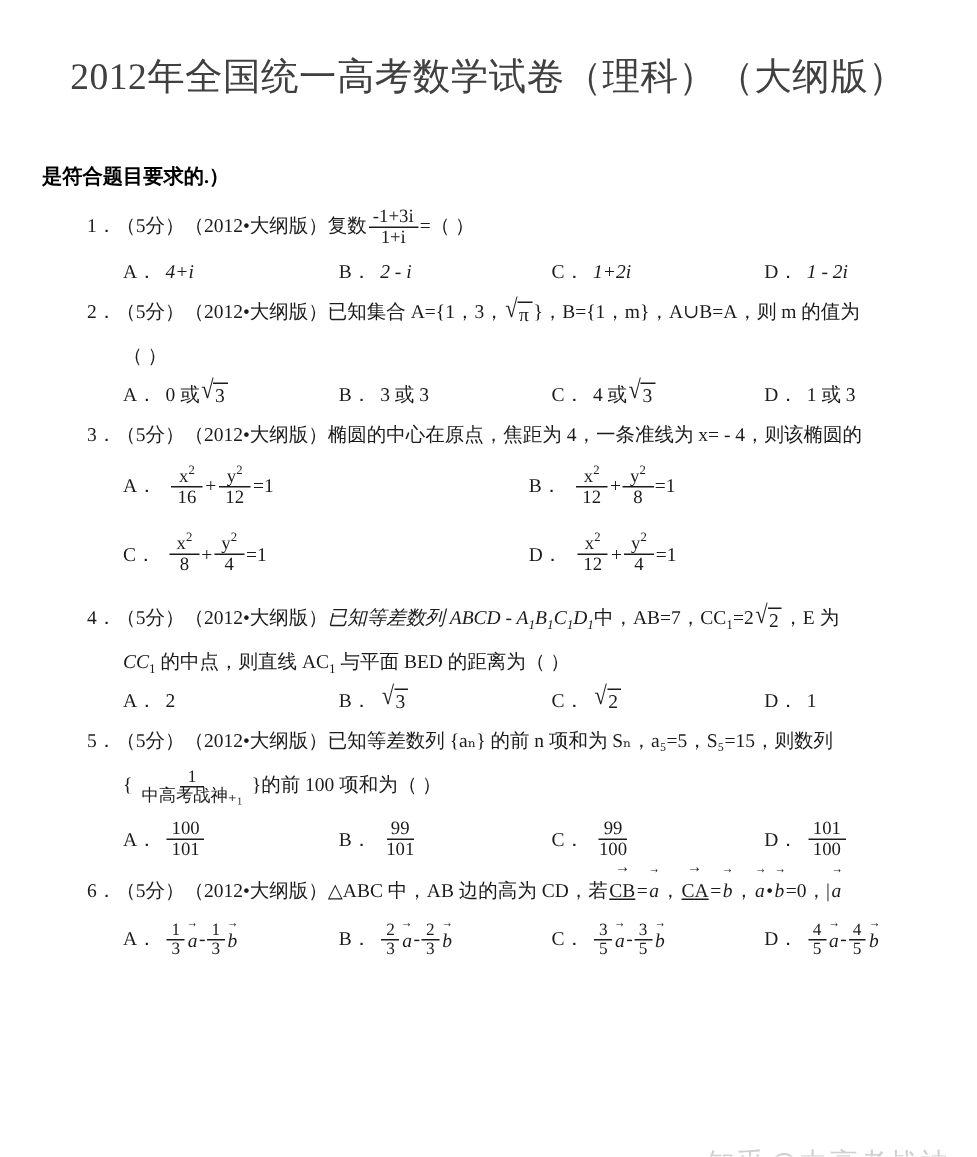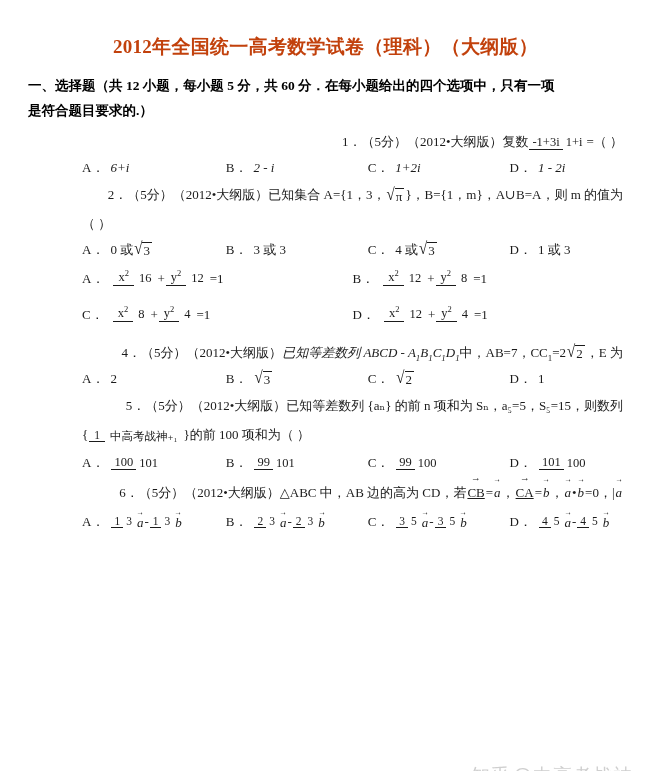--- a/index.html
+++ b/index.html
@@ -17,25 +17,25 @@
   }
   .page {
     position: relative;
     width: 651px;
     height: 771px;
     box-sizing: border-box;
     padding: 0 28px;
   }
   .doc-title {
     text-align: center;
-    font-weight: bold;
-    font-size: 19px;
+    font-weight: normal;
+    font-size: 25px;
     letter-spacing: 0.3px;
     margin: 34px 0 0 0;
-    color: #c2410c;
+    color: #404040;
   }
   .section-head {
     font-weight: bold;
     font-size: 13.5px;
     line-height: 1.85;
     margin: 14px 0 6px 0;
     color: #000;
     text-align: justify;
   }
   .q-block {
@@ -43,21 +43,20 @@
   }
   .q-line {
     font-size: 13px;
     line-height: 1.65;
     padding-left: 30px;
     text-indent: -0px;
     margin: 7px 0 0 0;
   }
   .q-line.first {
     padding-left: 30px;
-    text-align: right;
   }
   .q-line.cont {
     padding-left: 54px;
   }
   .opts {
     display: flex;
     padding-left: 54px;
     margin-top: 7px;
     font-size: 13px;
   }
@@ -84,21 +83,21 @@
   .opts-grid .cell {
     display: flex;
     align-items: center;
     width: 300px;
   }
   .opts-grid .cell .lab { margin-right: 8px; }
 
   
   .frac {
     display: inline-flex;
-    flex-direction: row;
+    flex-direction: column;
     align-items: center;
     vertical-align: middle;
     margin: 0 1px;
     line-height: 1.05;
     font-size: 12.5px;
   }
   .frac .num {
     padding: 0 3px;
     border-bottom: 1.1px solid #1b1b1b;
   }
@@ -178,35 +177,35 @@
   .wm-mark { margin-right: 2px; }
 </style>
 </head>
 <body>
 
 <div class="page">
 
   <h1 class="doc-title">2012年全国统一高考数学试卷（理科）（大纲版）</h1>
 
   <div class="section-head">
-    <span>一、选择题（共 12 小题，每小题 5 分，共 60 分．在每小题给出的四个选项中，只有一项</span><br>
+    <br>
     <span>是符合题目要求的.）</span>
   </div>
 
   <div class="q-block">
     <div class="q-line first">
       <span>1．</span><span>（5分）</span><span>（2012•大纲版）</span><span>复数</span><span class="frac">
           <span class="num">-1+3i</span>
           <span class="den">1+i</span>
         </span><span>=（      ）</span>
     </div>
     <div class="opts">
       <div class="opt w1">
           <span class="lab">A．</span>
-          <span class="it">6+i</span>
+          <span class="it">4+i</span>
         </div>
       <div class="opt w2">
           <span class="lab">B．</span>
           <span class="it">2 - i</span>
         </div>
       <div class="opt w3">
           <span class="lab">C．</span>
           <span class="it">1+2i</span>
         </div>
       <div class="opt w4">
@@ -246,20 +245,23 @@
           </span>
         </div>
       <div class="opt w4">
           <span class="lab">D．</span>
           <span>1 或 3</span>
         </div>
     </div>
   </div>
 
   <div class="q-block">
+    <div class="q-line first">
+      <span>3．</span><span>（5分）</span><span>（2012•大纲版）</span><span>椭圆的中心在原点，焦距为 4，一条准线为 x= - 4，则该椭圆的</span>
+    </div>
     <div class="opts-grid">
       <div class="row">
         <div class="cell">
             <span class="lab">A．</span>
             <span class="frac wide">
               <span class="num">x<sup>2</sup></span>
               <span class="den">16</span>
             </span>
             <span>+</span>
             <span class="frac wide">
@@ -313,20 +315,23 @@
     </div>
   </div>
 
   <div class="q-block">
     <div class="q-line first">
       <span>4．</span><span>（5分）</span><span>（2012•大纲版）</span><span class="it">已知等差数列 ABCD - A</span><span class="it"><sub>1</sub>B<sub>1</sub>C<sub>1</sub>D<sub>1</sub></span><span>中，AB=7，CC</span><sub>1</sub><span>=2</span><span class="sqrt">
           <span class="radsign">√</span>
           <span class="rad">2</span>
         </span><span>，E 为</span>
     </div>
+    <div class="q-line cont">
+      <span class="it">CC</span><sub>1</sub><span> 的中点，则直线 AC</span><sub>1</sub><span> 与平面 BED 的距离为（      ）</span>
+    </div>
     <div class="opts">
       <div class="opt w1">
           <span class="lab">A．</span>
           <span>2</span>
         </div>
       <div class="opt w2">
           <span class="lab">B．</span>
           <span class="sqrt">
             <span class="radsign">√</span>
             <span class="rad">3</span>

